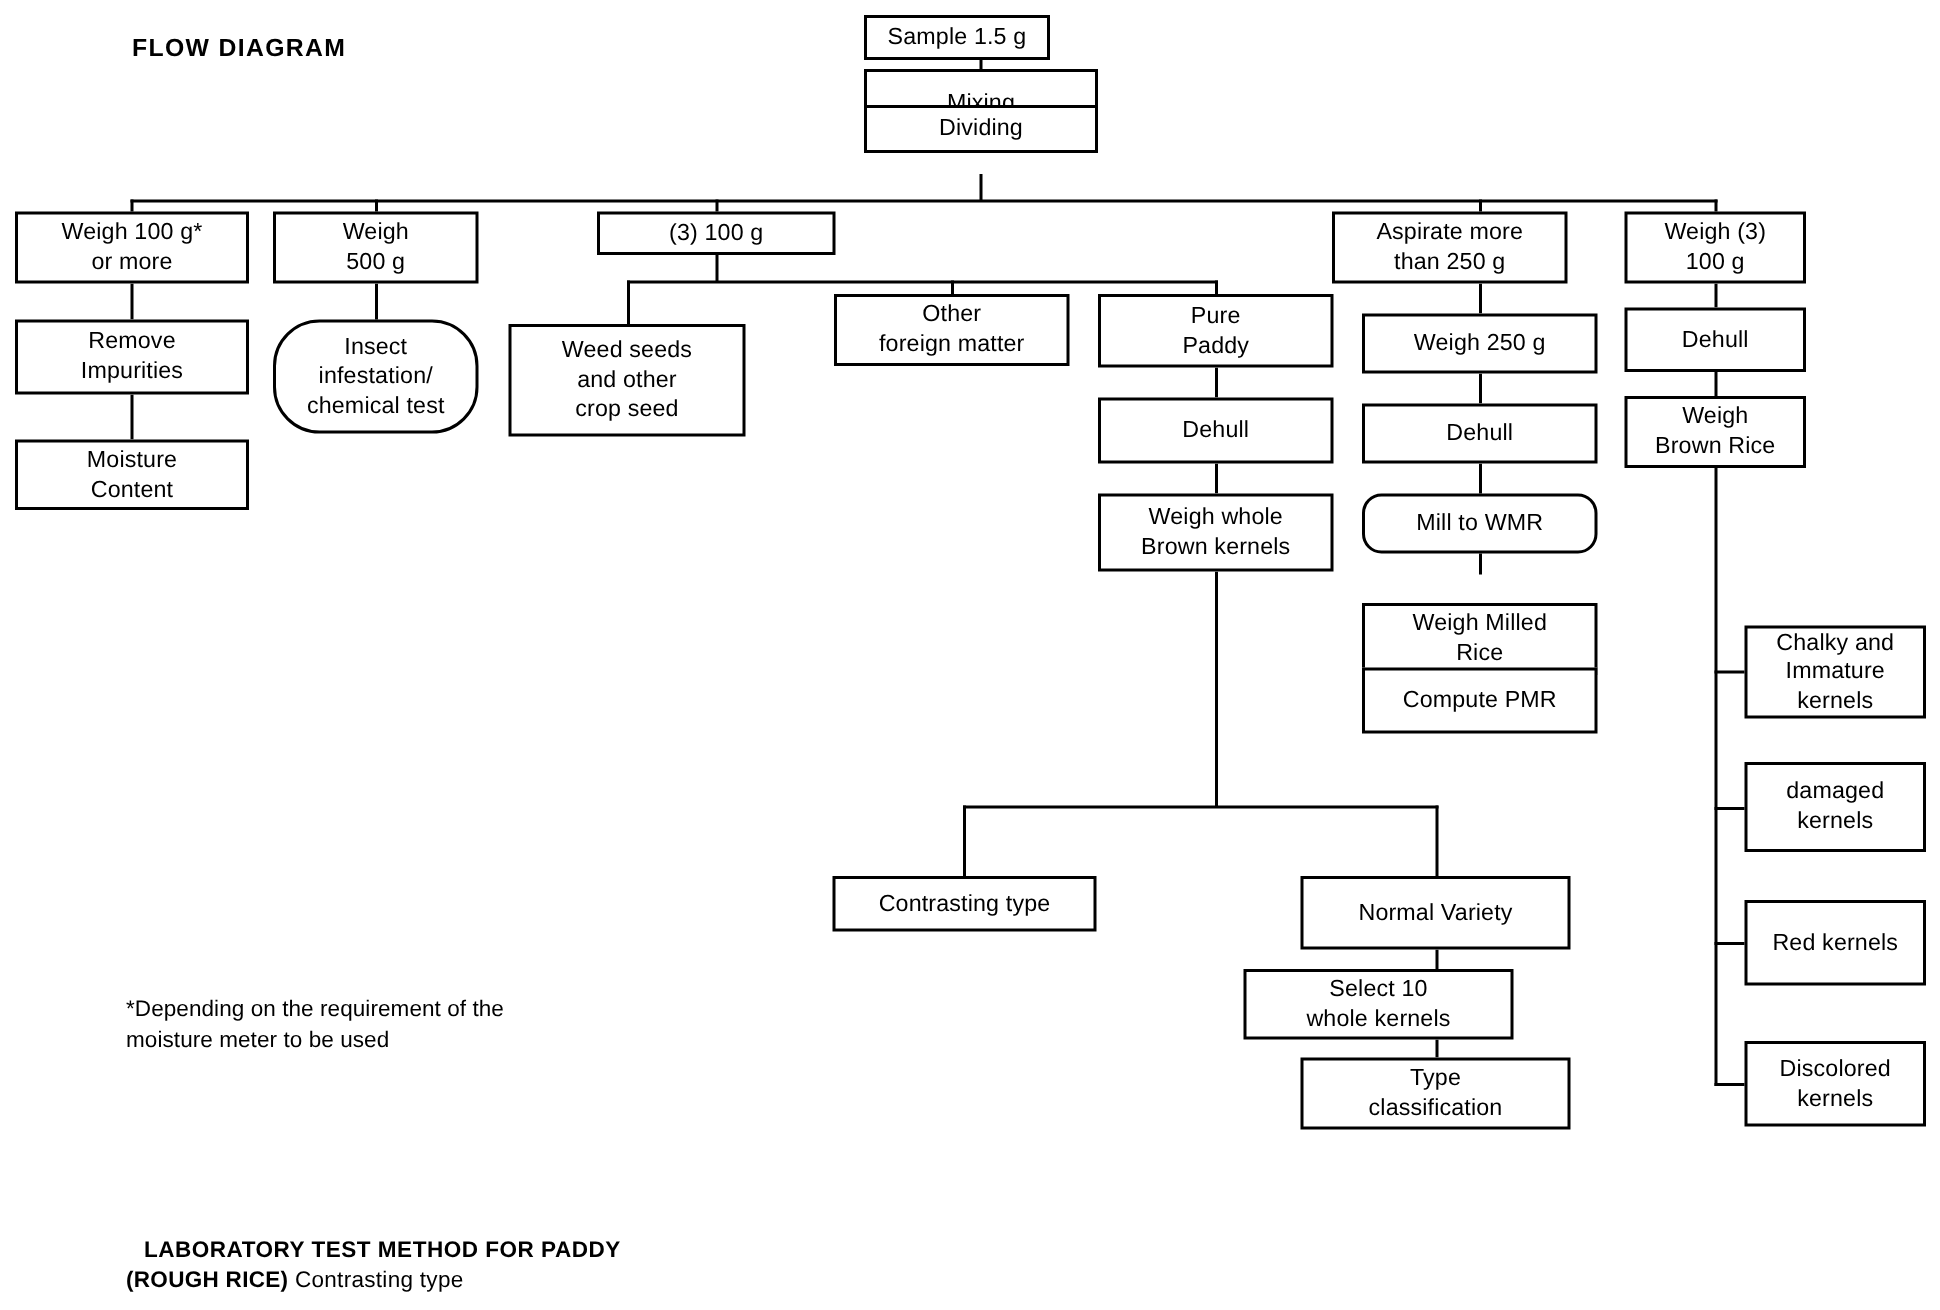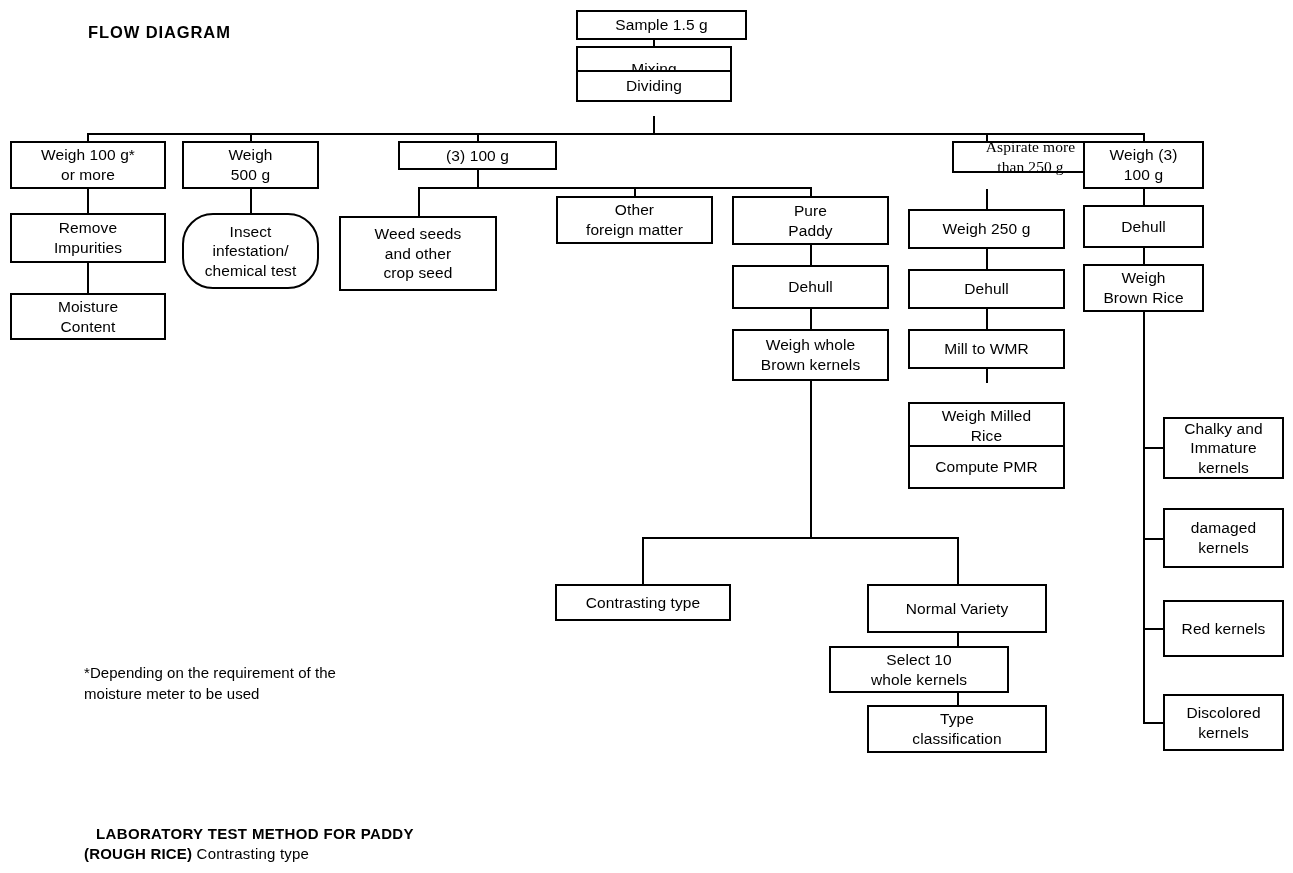--- a/index.html
+++ b/index.html
@@ -118,21 +118,21 @@
 
   <div class="line vline" style="left:1143px; top:189px; height:16px;"></div>
   <div class="line vline" style="left:1143px; top:248px; height:16px;"></div>
 
   <div class="line vline" style="left:1143px; top:312px; height:412px;"></div>
   <div class="line hline" style="left:1143px; top:447px; width:21px;"></div>
   <div class="line hline" style="left:1143px; top:538px; width:21px;"></div>
   <div class="line hline" style="left:1143px; top:628px; width:21px;"></div>
   <div class="line hline" style="left:1143px; top:722px; width:21px;"></div>
 
-  <div class="node" style="left:576px; top:10px; width:171px; height:30px;">Sample 1.5 g</div>
+  <div class="node" style="left:576px; top:10px; width:124px; height:30px;">Sample 1.5 g</div>
   <div class="node" style="left:576px; top:46px; width:156px; height:45px;">Mixing</div>
   <div class="node" style="left:576px; top:70px; width:156px; height:32px;">Dividing</div>
 
   <div class="node" style="left:10px; top:141px; width:156px; height:48px;">Weigh 100 g*
 or more</div>
   <div class="node" style="left:10px; top:213px; width:156px; height:50px;">Remove
 Impurities</div>
   <div class="node" style="left:10px; top:293px; width:156px; height:47px;">Moisture
 Content</div>
 
@@ -148,25 +148,25 @@
 crop seed</div>
   <div class="node" style="left:556px; top:196px; width:157px; height:48px;">Other
 foreign matter</div>
 
   <div class="node" style="left:732px; top:196px; width:157px; height:49px;">Pure
 Paddy</div>
   <div class="node" style="left:732px; top:265px; width:157px; height:44px;">Dehull</div>
   <div class="node" style="left:732px; top:329px; width:157px; height:52px;">Weigh whole
 Brown kernels</div>
 
-  <div class="node" style="left:952px; top:141px; width:157px; height:32px;font-family:Liberation Serif, serif;">Aspirate more
+  <div class="node" style="left:888px; top:141px; width:157px; height:48px;">Aspirate more
 than 250 g</div>
   <div class="node" style="left:908px; top:209px; width:157px; height:40px;">Weigh 250 g</div>
   <div class="node" style="left:908px; top:269px; width:157px; height:40px;">Dehull</div>
-  <div class="node" style="left:908px; top:329px; width:157px; height:40px;">Mill to WMR</div>
+  <div class="node" style="left:908px; top:329px; width:157px; height:40px;border-radius:13px;">Mill to WMR</div>
   <div class="node" style="left:908px; top:383px; width:157px; height:48px;margin-top:19px;">Weigh Milled
 Rice</div>
   <div class="node" style="left:908px; top:445px; width:157px; height:44px;">Compute PMR</div>
 
   <div class="node" style="left:1083px; top:141px; width:121px; height:48px;">Weigh (3)
 100 g</div>
   <div class="node" style="left:1083px; top:205px; width:121px; height:43px;">Dehull</div>
   <div class="node" style="left:1083px; top:264px; width:121px; height:48px;">Weigh
 Brown Rice</div>
 

